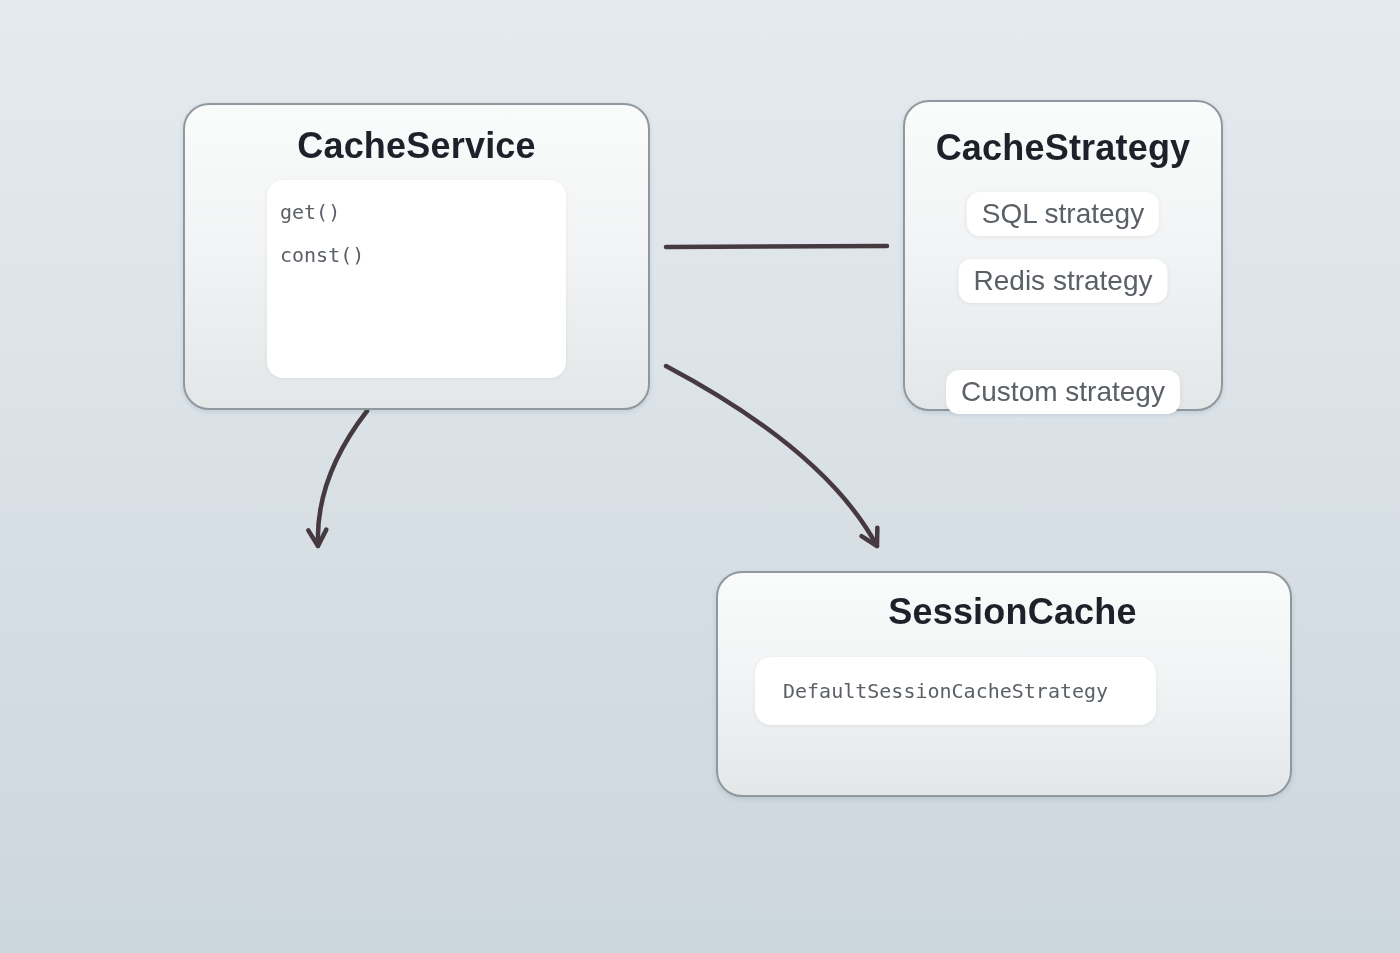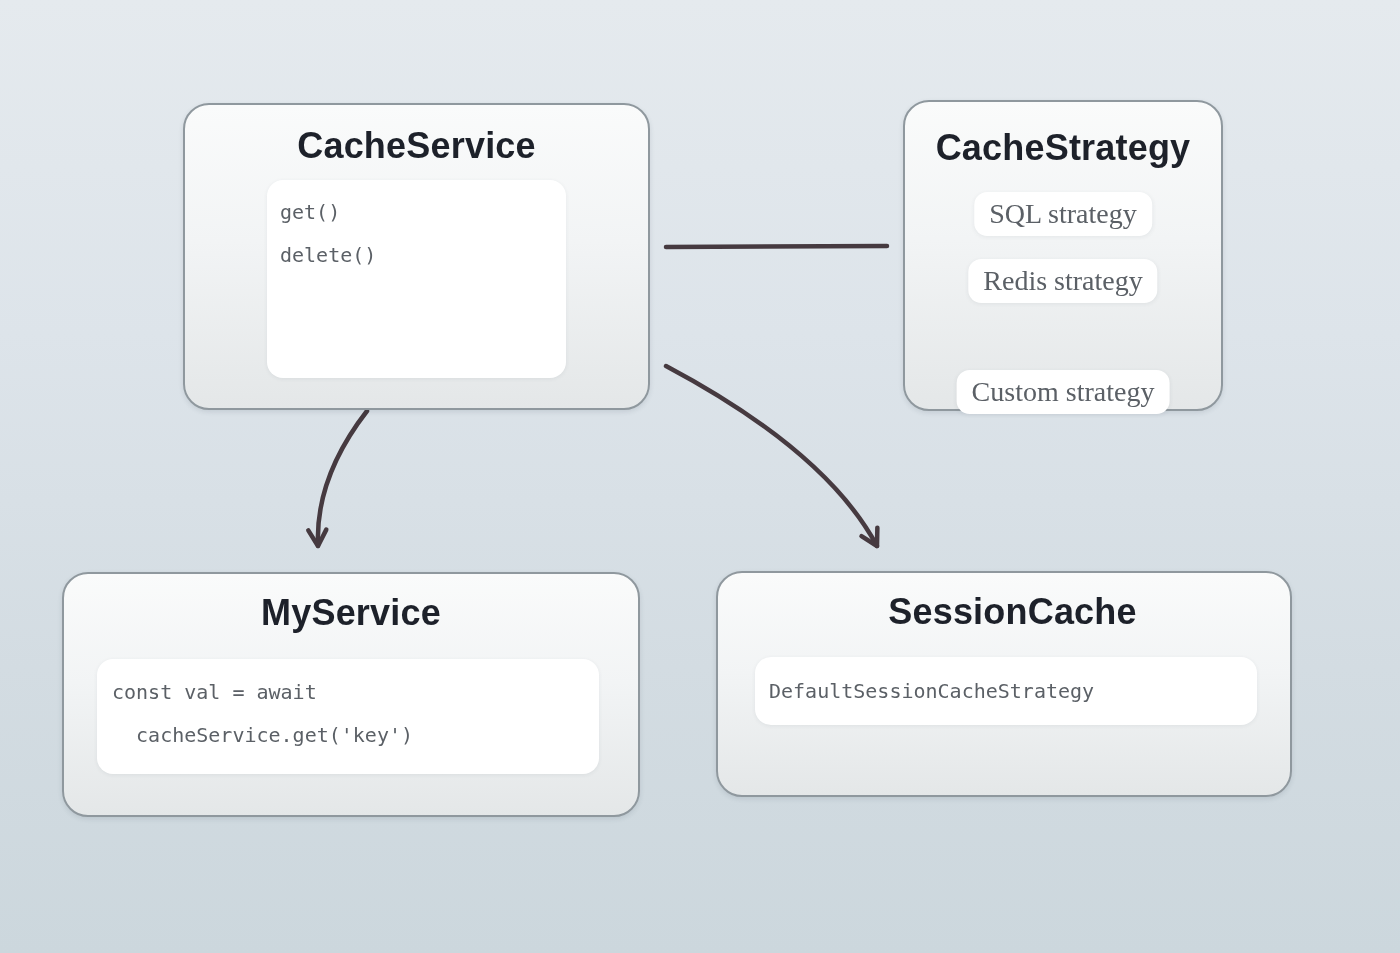--- a/index.html
+++ b/index.html
@@ -65,21 +65,21 @@
   #node-cache-strategy { left: 903px; top: 100px; width: 320px; height: 311px; }
   #node-cache-strategy .node-title { top: 25px; }
   .strategy-pill {
     position: absolute;
     left: 50%;
     transform: translateX(-50%);
     box-sizing: border-box;
     background: #ffffff;
     border-radius: 13px;
     box-shadow: 0 1px 4px rgba(40, 60, 70, 0.07);
-    font-family: Liberation Serif, serif;
+    font-family: Liberation Sans, sans-serif;
     color: #5b6066;
     font-size: 28px;
     height: 44px;
     line-height: 44px;
     padding: 0 15px;
     white-space: nowrap;
   }
   #pill-sql    { top: 90px; }
   #pill-redis  { top: 157px; }
   #pill-custom { top: 228px; margin-top: 40px; }
@@ -90,24 +90,24 @@
   #node-my-service .code-panel {
     left: 33px; top: 85px; width: 502px; height: 115px;
     padding: 12px 10px 0 15px;
     white-space: pre;
   }
 
   
   #node-session-cache { left: 716px; top: 571px; width: 576px; height: 226px; }
   #node-session-cache .node-title { top: 18px; margin-left: 17px; }
   #node-session-cache .code-panel {
-    left: 37px; top: 84px; width: 502px; height: 68px;
+    left: 37px; top: 84px; width: 401px; height: 68px;
     display: flex;
     align-items: center;
-    padding: 0 10px 0 14px;
+    padding: 0 10px 0 28px;
     white-space: pre;
   }
 </style>
 </head>
 <body>
 
 <div class="stage">
 
   <svg class="connector-layer" width="1400" height="953" viewBox="0 0 1400 953" xmlns="http://www.w3.org/2000/svg">
     <defs>
@@ -115,34 +115,29 @@
         <path d="M6,6 L22,15 L6,24" fill="none" stroke-width="4.5" stroke-linecap="round" stroke-linejoin="round" stroke="#463a40"></path>
       </marker>
     </defs>
     <path d="M 666 247 L 887 246" fill="none" stroke-width="4.5" stroke-linecap="round" stroke="#463a40"></path>
     <path d="M 367 411 Q 315 478 318 546" fill="none" stroke-width="4.5" stroke-linecap="round" marker-end="url(#arrowhead)" stroke="#463a40"></path>
     <path d="M 666 366 Q 826 451 877 546" fill="none" stroke-width="4.5" stroke-linecap="round" marker-end="url(#arrowhead)" stroke="#463a40"></path>
   </svg>
 
   <div class="node" id="node-cache-service">
     <div class="node-title">CacheService</div>
-    <div class="code-panel"><div>get()</div><div>delete()</div></div>
+    <div class="code-panel"><div>get()</div><div>const()</div></div>
   </div>
 
   <div class="node" id="node-cache-strategy">
     <div class="node-title">CacheStrategy</div>
     <div class="strategy-pill" id="pill-sql">SQL strategy</div>
     <div class="strategy-pill" id="pill-redis">Redis strategy</div>
     <div class="strategy-pill" id="pill-custom">Custom strategy</div>
   </div>
 
-  <div class="node" id="node-my-service">
-    <div class="node-title">MyService</div>
-    <div class="code-panel">const val = await
-  cacheService.get('key')</div>
-  </div>
 
   <div class="node" id="node-session-cache">
     <div class="node-title">SessionCache</div>
     <div class="code-panel">DefaultSessionCacheStrategy</div>
   </div>
 
 </div>
 
 </body></html>

